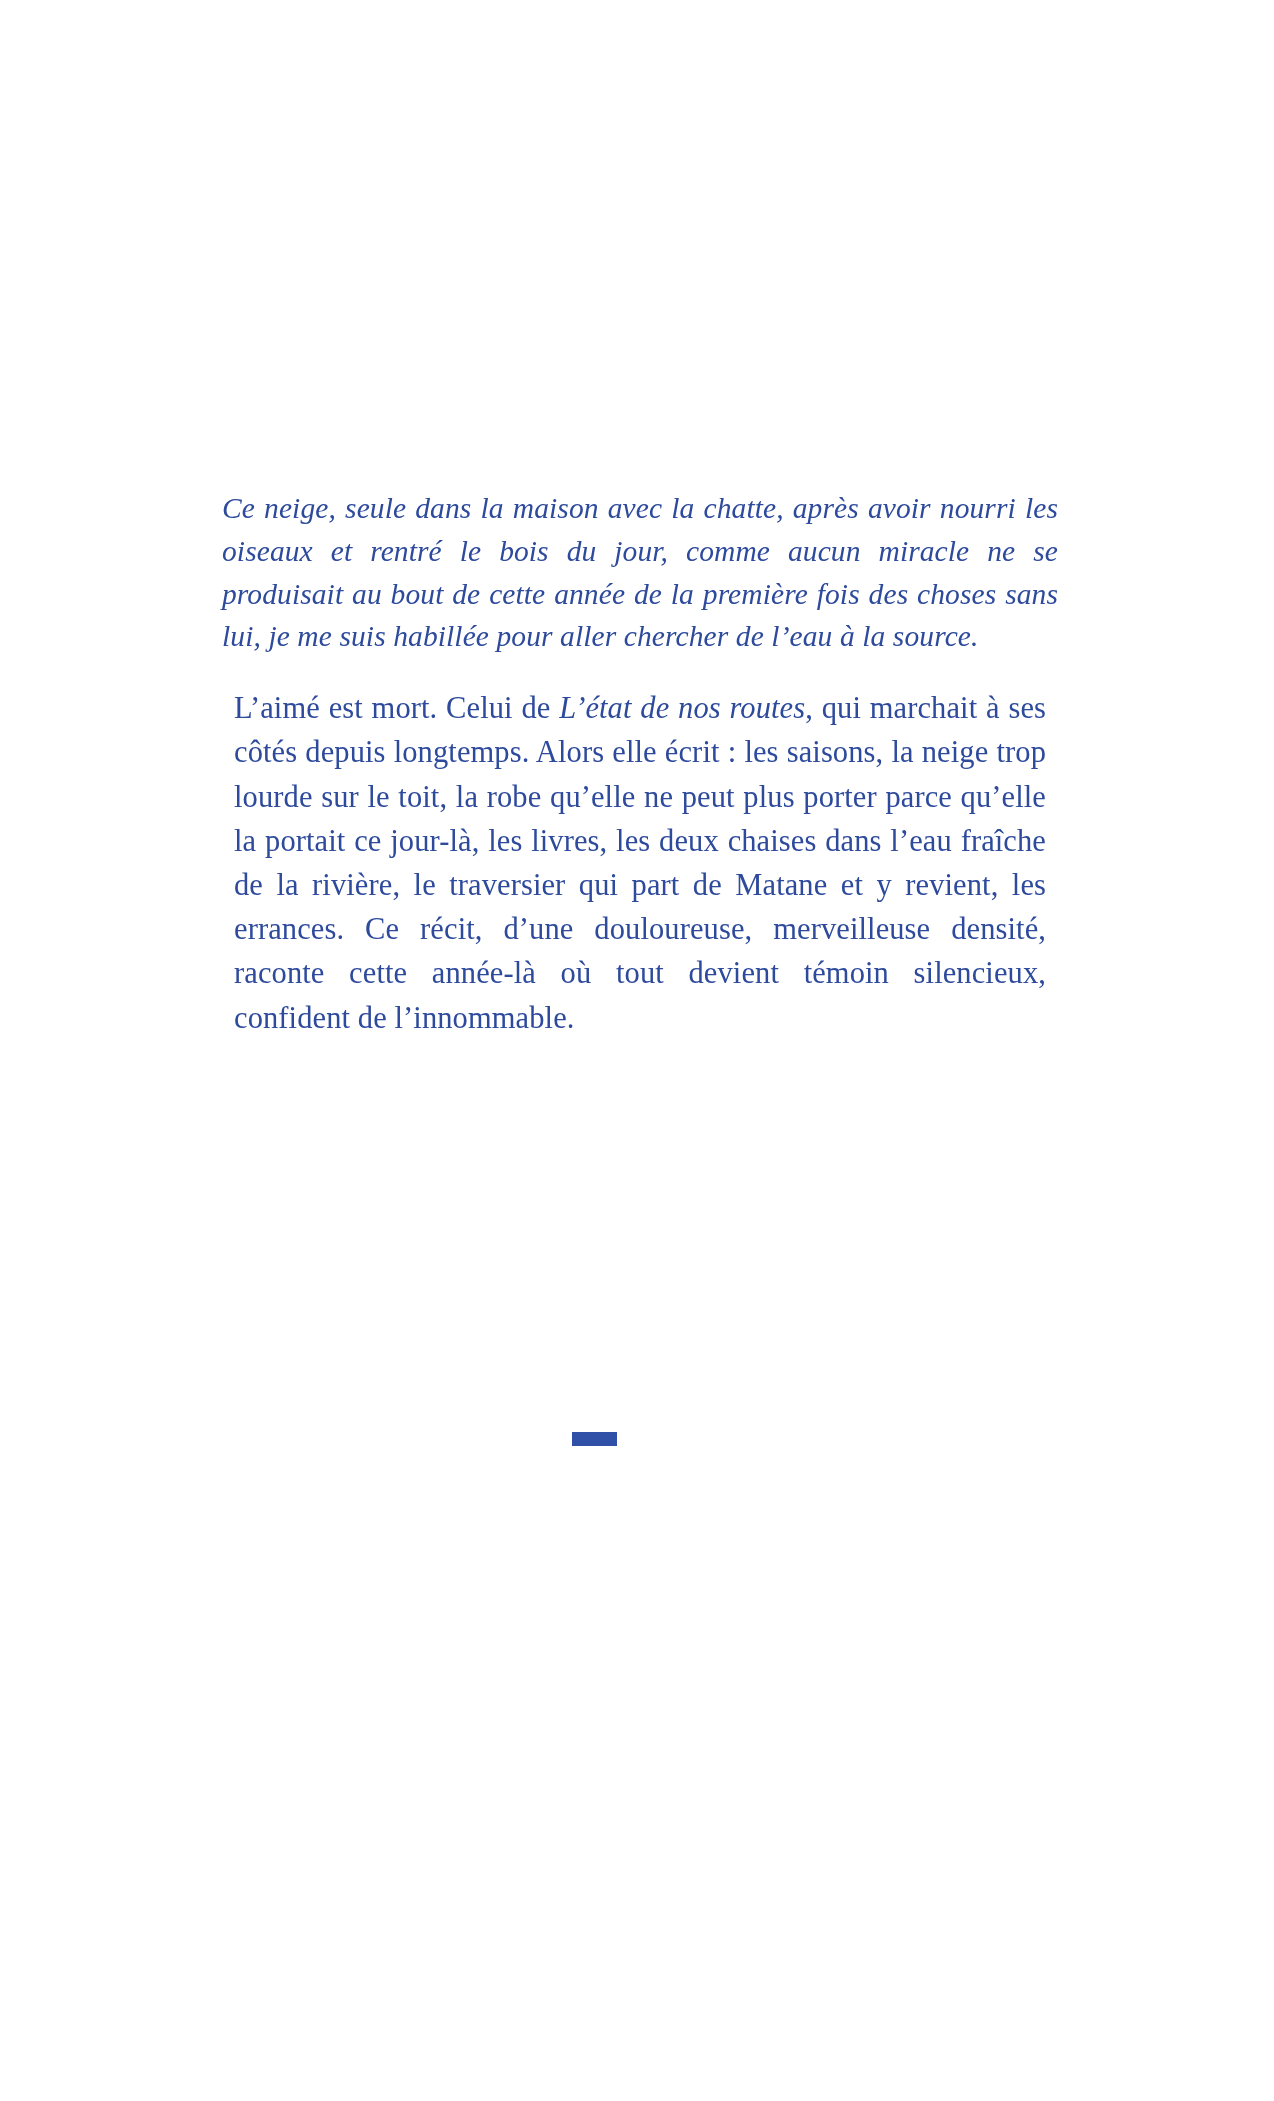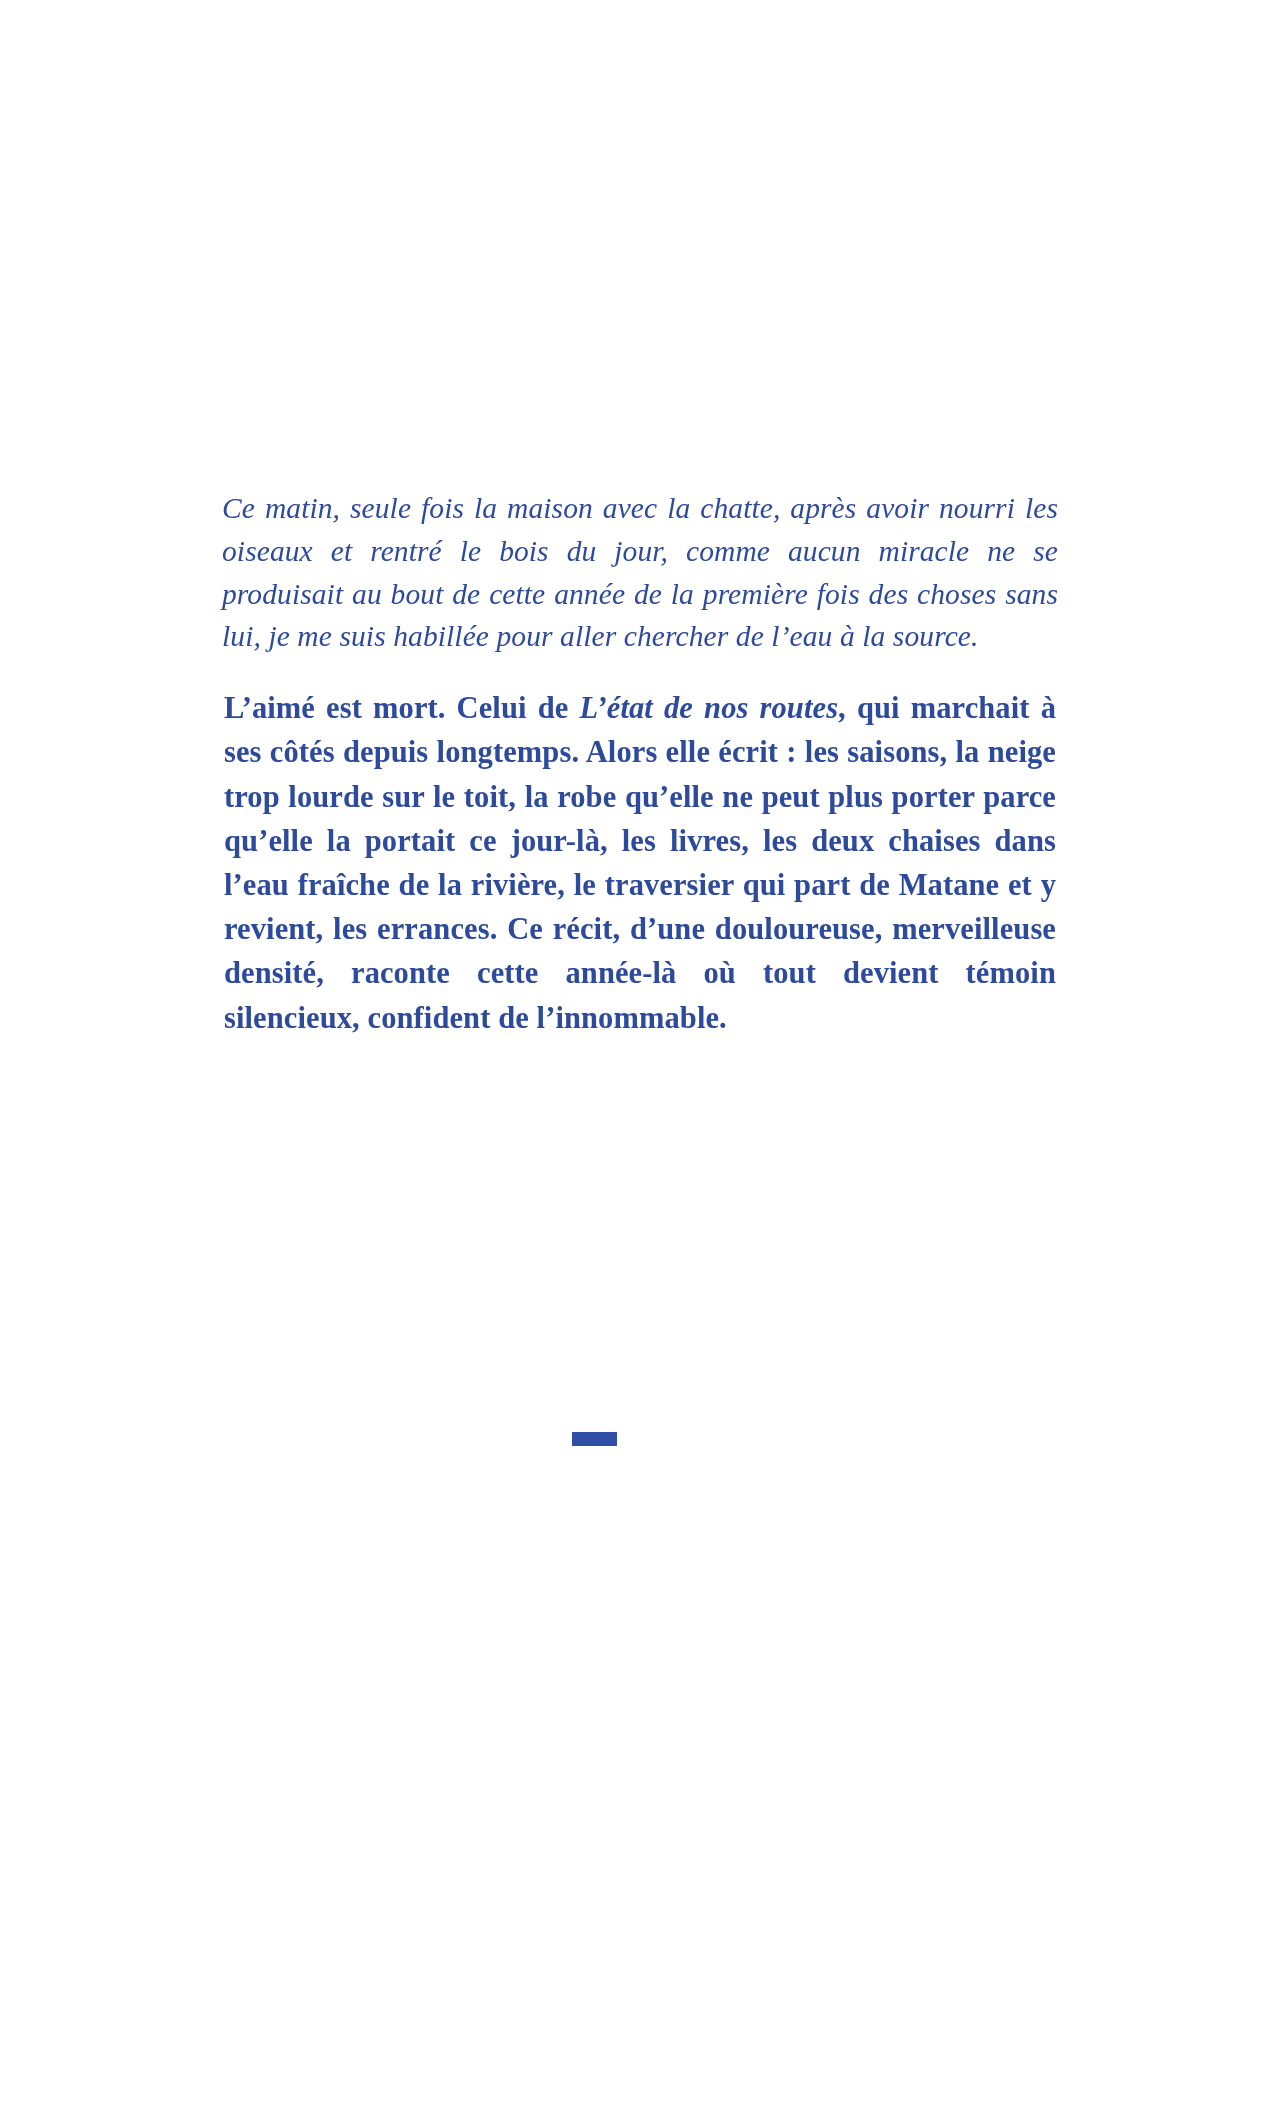--- a/index.html
+++ b/index.html
@@ -41,23 +41,22 @@
     letter-spacing: 0.1px;
   }
 
   
   .blurb {
     font-size: 30.5px;
     line-height: 1.45;
     text-align: justify;
     text-align-last: left;
     color: #2d4a9c;
-    margin: 2px;
+    margin: 12px;
     letter-spacing: 0.1px;
-    font-weight: bold;
   }
   .blurb .title-italic {
     font-style: italic;
   }
 
   
   .dash-mark {
     position: absolute;
     left: 572px;
     top: 1432px;
@@ -75,21 +74,21 @@
     height: 200px;
   }
 </style>
 </head>
 <body>
 
 <div class="page">
 
   <div class="content">
 
-    <p class="epigraph">Ce matin, seule fois la maison avec la chatte, après avoir nourri les oiseaux et rentré le bois du jour, comme aucun miracle ne se produisait au bout de cette année de la première fois des choses sans lui, je me suis habillée pour aller chercher de l’eau à la source.</p>
+    <p class="epigraph">Ce neige, seule dans la maison avec la chatte, après avoir nourri les oiseaux et rentré le bois du jour, comme aucun miracle ne se produisait au bout de cette année de la première fois des choses sans lui, je me suis habillée pour aller chercher de l’eau à la source.</p>
 
     <p class="blurb"><span>L’aimé est mort. Celui de </span><span class="title-italic">L’état de nos routes</span><span>, qui marchait à ses côtés depuis longtemps. Alors elle écrit : les saisons, la neige trop lourde sur le toit, la robe qu’elle ne peut plus porter parce qu’elle la portait ce jour-là, les livres, les deux chaises dans l’eau fraîche de la rivière, le traversier qui part de Matane et y revient, les errances. Ce récit, d’une douloureuse, merveilleuse densité, raconte cette année-là où tout devient témoin silencieux, confident de l’innommable.</span></p>
 
   </div>
 
   <div class="dash-mark"></div>
 
   <div class="footer">
     
     

